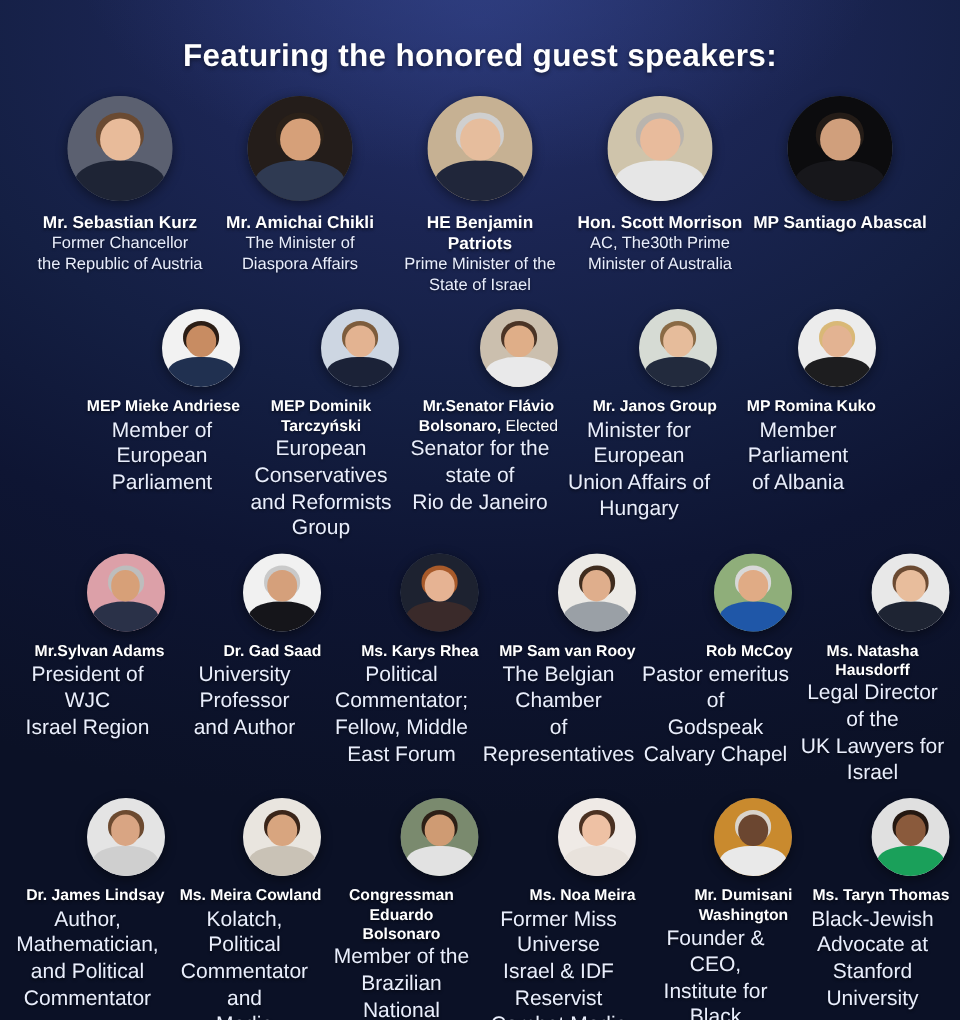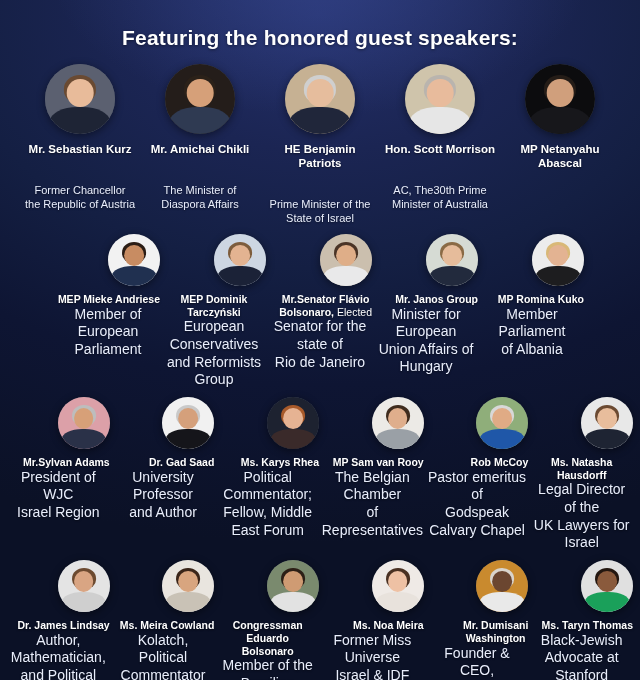--- a/index.html
+++ b/index.html
@@ -81,21 +81,21 @@
     text-shadow:0 1px 2px rgba(0,0,0,.5);
   }
   .row-hero .name{font-size:11.5px;margin-top:8px;}
   .role{
     font-size:14px;
     line-height:1.26;
     color:#e9eefc;
     font-weight:normal;
     text-shadow:0 1px 2px rgba(0,0,0,.45);
   }
-  .row-hero .role{font-size:11px;margin-top:28px;}
+  .row-hero .role{font-size:11px;}
   .name .cont{font-weight:normal;}
 </style>
 </head>
 <body>
 
 <div id="poster">
 
   <h1 class="page-title">Featuring the honored guest speakers:</h1>
 
   <div class="rows">
@@ -140,21 +140,21 @@
           <div class="name">Hon. Scott Morrison</div>
           <div class="role">AC, The30th Prime<br>Minister of Australia</div>
         </div>
         <div class="speaker">
           <div class="avatar">
             <div class="bg" style="background:#0c0c0e"></div>
             <div class="body" style="background:#17171b"></div>
             <div class="hair" style="background:#241c17;width:46%;height:40%;top:16%;"></div>
             <div class="head" style="background:#d09f7c;width:38%;height:40%;top:22%;"></div>
           </div>
-          <div class="name">MP Netanyahu Abascal</div>
+          <div class="name">MP Santiago Abascal</div>
         </div>
       </div>
     <div class="row row-grid">
         <div class="speaker">
           <div class="avatar">
             <div class="bg" style="background:#f2f2f2"></div>
             <div class="body" style="background:#203050"></div>
             <div class="hair" style="background:#2b1d15;width:46%;height:40%;top:16%;"></div>
             <div class="head" style="background:#c88c62;width:38%;height:40%;top:22%;"></div>
           </div>

